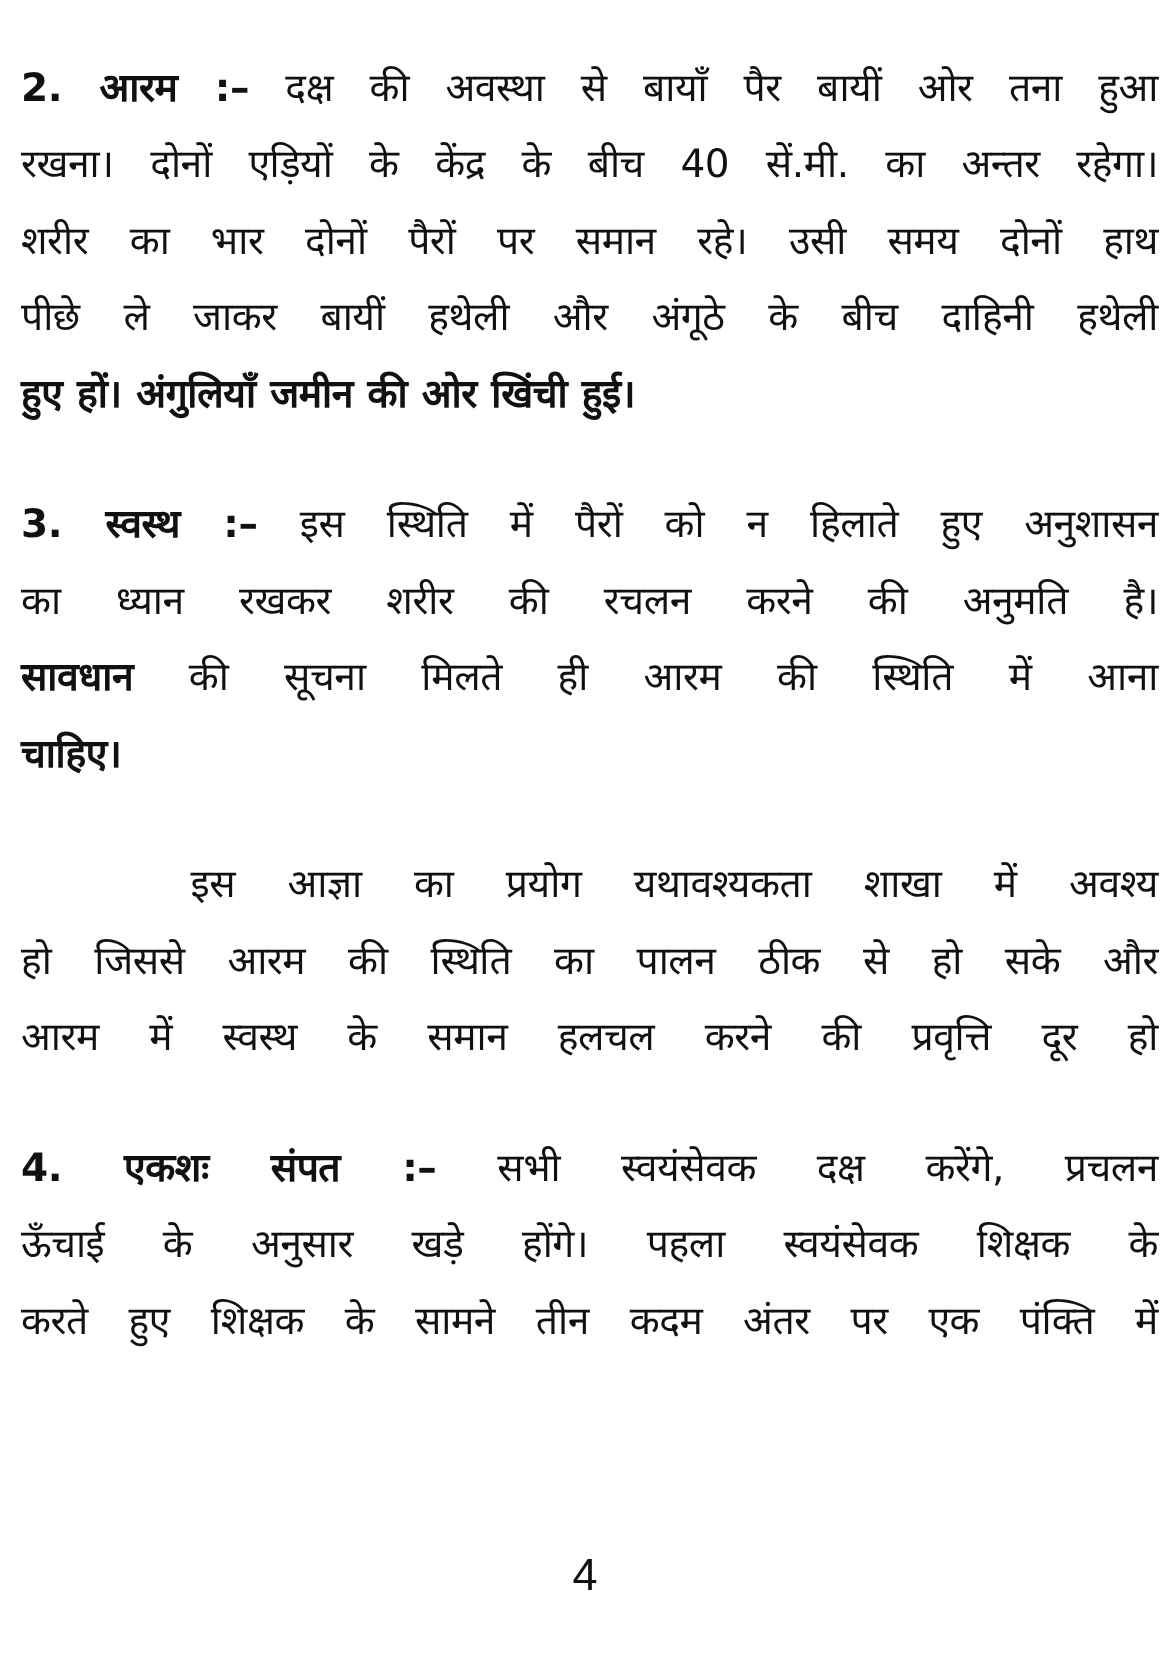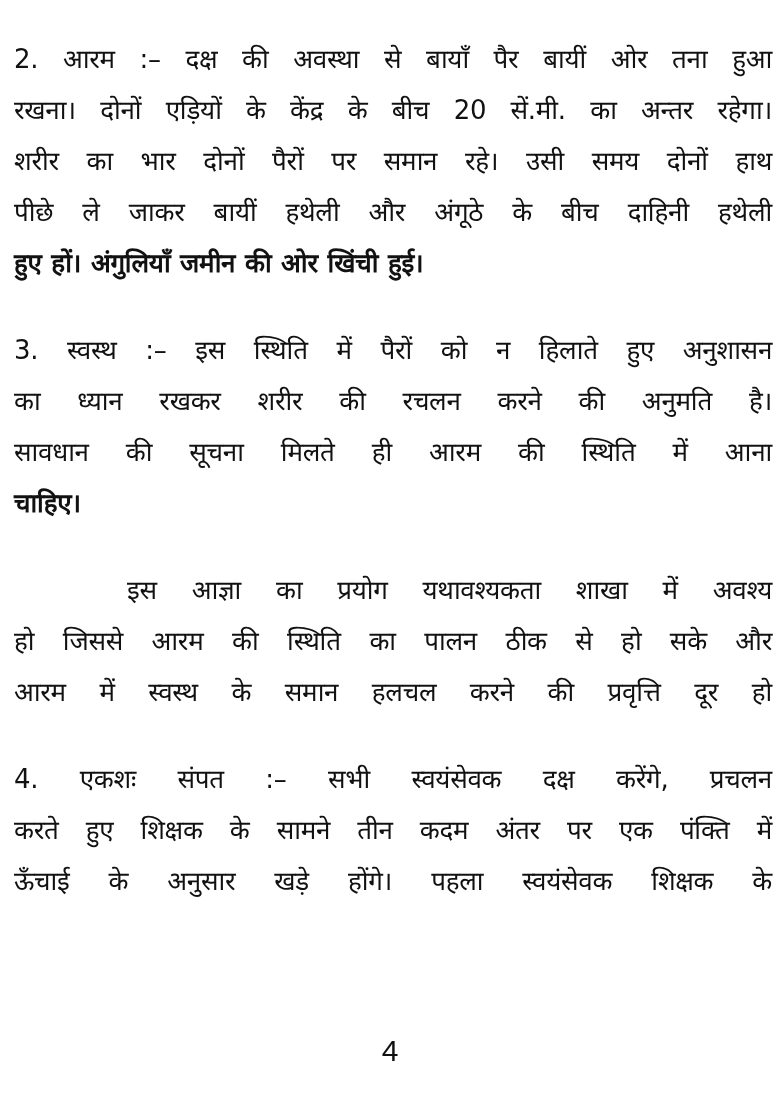--- a/index.html
+++ b/index.html
@@ -38,60 +38,60 @@
       white-space: nowrap;
       text-align: justify;
       text-align-last: justify;
       height: 51px;
     }
     .line.last {
       text-align-last: left;
       font-weight: bold;
     }
     .bold {
-      font-weight: normal;
+      font-weight: bold;
     }
     .page-number {
       position: absolute;
       left: 0;
       width: 780px;
       top: 1034px;
       text-align: center;
       font-family: "Liberation Sans", "DejaVu Sans", sans-serif;
       font-size: 30px;
       color: #111111;
     }
   </style>
 </head>
 <body>
 
 <div class="page">
 
   <div class="para">
     <span class="line"><span class="bold">2. आरम :–</span><span> दक्ष की अवस्था से बायाँ पैर बायीं ओर तना हुआ</span></span>
-    <span class="line">रखना। दोनों एड़ियों के केंद्र के बीच 20 सें.मी. का अन्तर रहेगा।</span>
+    <span class="line">रखना। दोनों एड़ियों के केंद्र के बीच 40 सें.मी. का अन्तर रहेगा।</span>
     <span class="line">शरीर का भार दोनों पैरों पर समान रहे। उसी समय दोनों हाथ</span>
     <span class="line">पीछे ले जाकर बायीं हथेली और अंगूठे के बीच दाहिनी हथेली</span>
     <span class="line last">हुए हों। अंगुलियाँ जमीन की ओर खिंची हुई।</span>
   </div>
 
   <div class="para">
     <span class="line"><span class="bold">3. स्वस्थ :–</span><span> इस स्थिति में पैरों को न हिलाते हुए अनुशासन</span></span>
     <span class="line">का ध्यान रखकर शरीर की रचलन करने की अनुमति है।</span>
     <span class="line"><span class="bold">सावधान</span><span> की सूचना मिलते ही आरम की स्थिति में आना</span></span>
     <span class="line last">चाहिए।</span>
   </div>
 
   <div class="para">
     <span class="line" style="padding-left:113px; width:645px;"><span>इस आज्ञा का प्रयोग यथावश्यकता शाखा में अवश्य</span></span>
     <span class="line">हो जिससे आरम की स्थिति का पालन ठीक से हो सके और</span>
     <span class="line">आरम में स्वस्थ के समान हलचल करने की प्रवृत्ति दूर हो</span>
   </div>
 
   <div class="para">
     <span class="line"><span class="bold">4. एकशः संपत :–</span><span> सभी स्वयंसेवक दक्ष करेंगे, प्रचलन</span></span>
+    <span class="line">ऊँचाई के अनुसार खड़े होंगे। पहला स्वयंसेवक शिक्षक के</span>
     <span class="line">करते हुए शिक्षक के सामने तीन कदम अंतर पर एक पंक्ति में</span>
-    <span class="line">ऊँचाई के अनुसार खड़े होंगे। पहला स्वयंसेवक शिक्षक के</span>
   </div>
 
 </div>
 
 <div class="page-number">4</div>
 
 </body></html>

